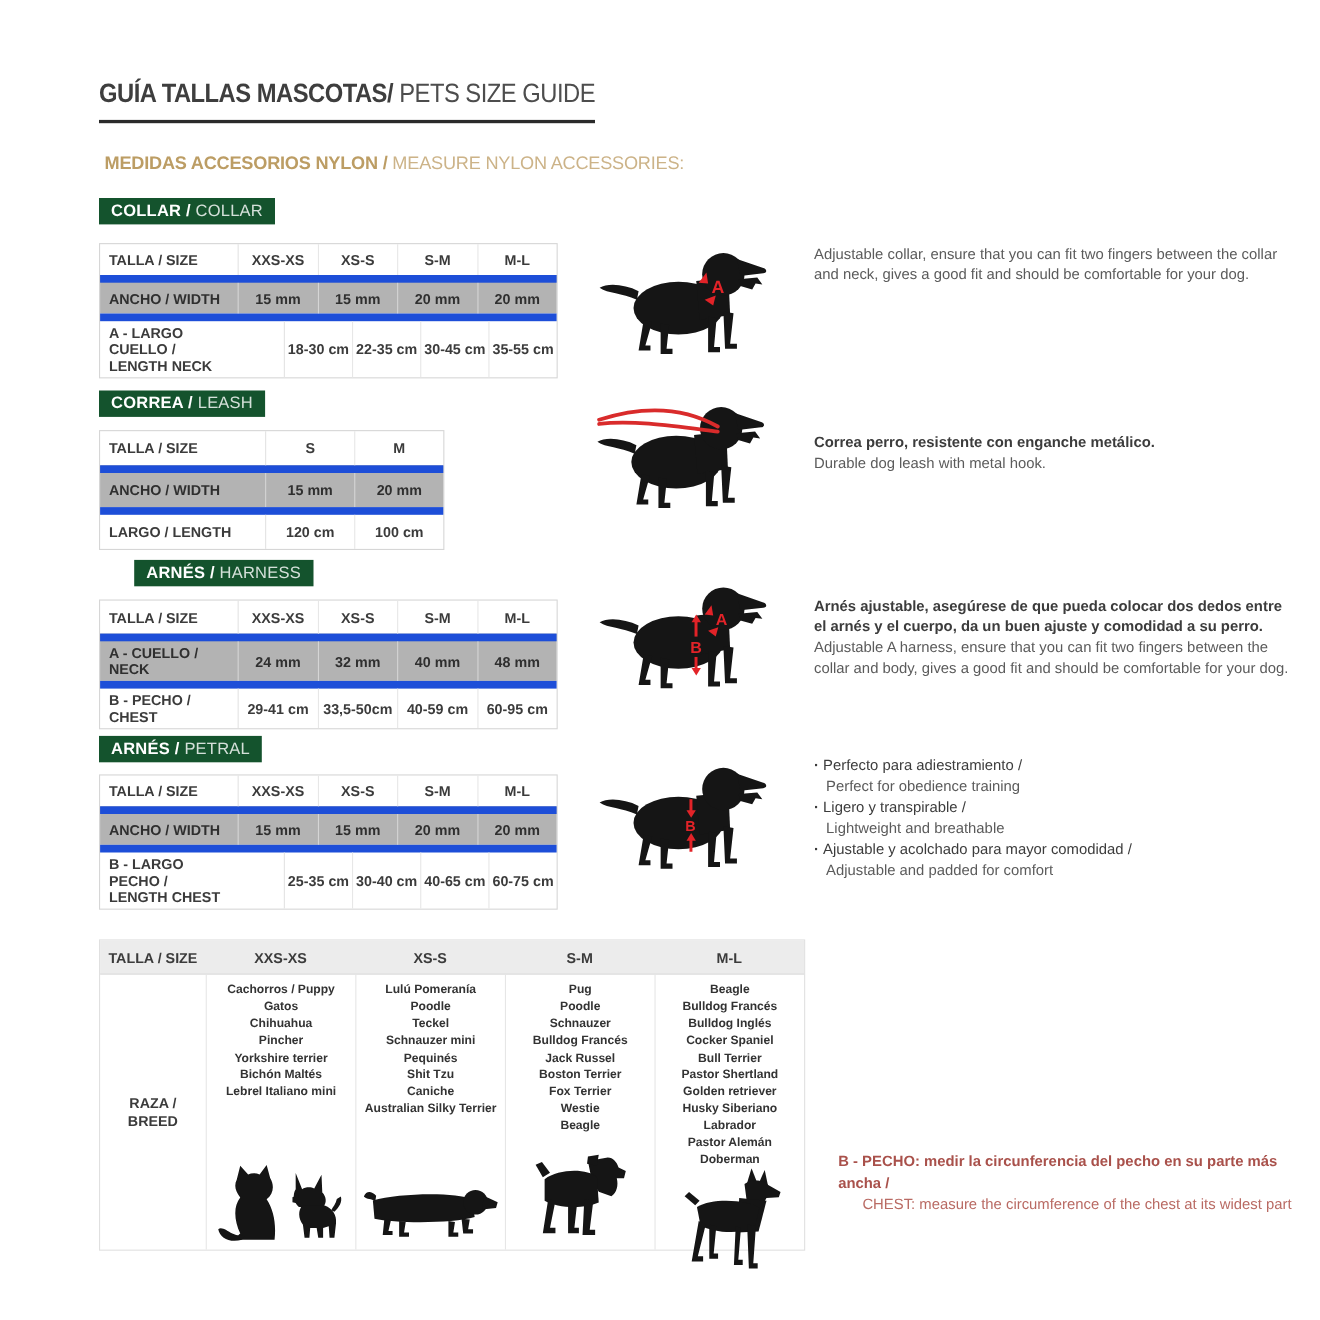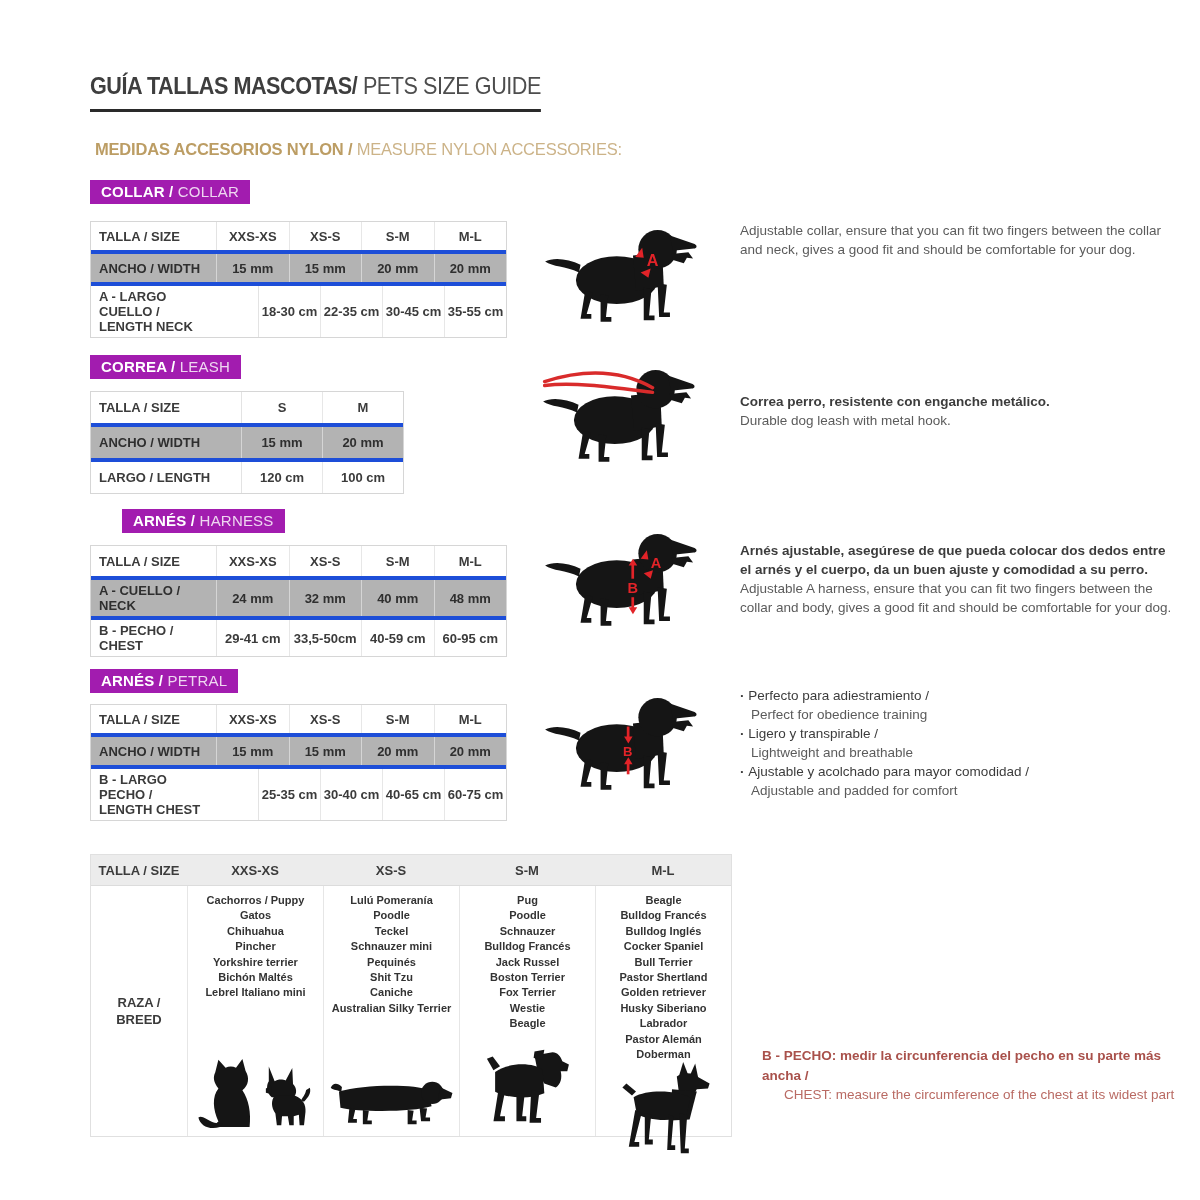--- a/index.html
+++ b/index.html
@@ -9,27 +9,27 @@
   
   .title{position:absolute;left:90px;top:72px;font-size:24px;font-weight:700;
          border-bottom:3px solid #2a2a2a;padding-bottom:9px;letter-spacing:-.5px;
          transform:scaleX(.9);transform-origin:left top;white-space:nowrap;color:#3e3e3e;}
   .title .t-en{font-weight:400;color:#4d4d4d;}
   .subtitle{position:absolute;left:95px;top:140px;font-size:16.5px;font-weight:700;
             color:#bc9d64;letter-spacing:-.2px;white-space:nowrap;}
   .subtitle .s-en{font-weight:400;color:#ccb388;}
 
   
-  .badge{position:absolute;display:inline-block;background:#a21caf;color:#fff;
+  .badge{position:absolute;display:inline-block;background:#14532d;color:#fff;
          font-size:15px;font-weight:700;padding:3px 11px 4px;letter-spacing:.2px;white-space:nowrap;}
   .badge .b-en{font-weight:400;opacity:.82;}
 
   
   .stable{position:absolute;background:#fff;border:1px solid #d6d6d6;font-size:13px;font-weight:700;}
-  .trow{display:flex;align-items:stretch;min-height:28px;border-top:4px solid #1d4ed8;}
+  .trow{display:flex;align-items:stretch;min-height:28px;border-top:7px solid #1d4ed8;}
   .trow:first-child{border-top:none;}
   .trow.tall{min-height:48px;gap:42px;}
   .trow.gray{background:#b3b3b3;color:#2f2f2f;}
   .tlabel{width:125px;display:flex;align-items:center;padding:3px 8px;box-sizing:border-box;line-height:15px;}
   .lw150 .tlabel{width:150px;}
   .vals{flex:1;display:flex;border-left:1px solid #e3e3e3;}
   .vals>div{flex:1;display:flex;align-items:center;justify-content:center;text-align:center;
             border-left:1px solid #e7e7e7;padding:2px 2px;}
   .vals>div:first-child{border-left:none;}
   .gray .vals{border-left-color:rgba(255,255,255,.45);}

